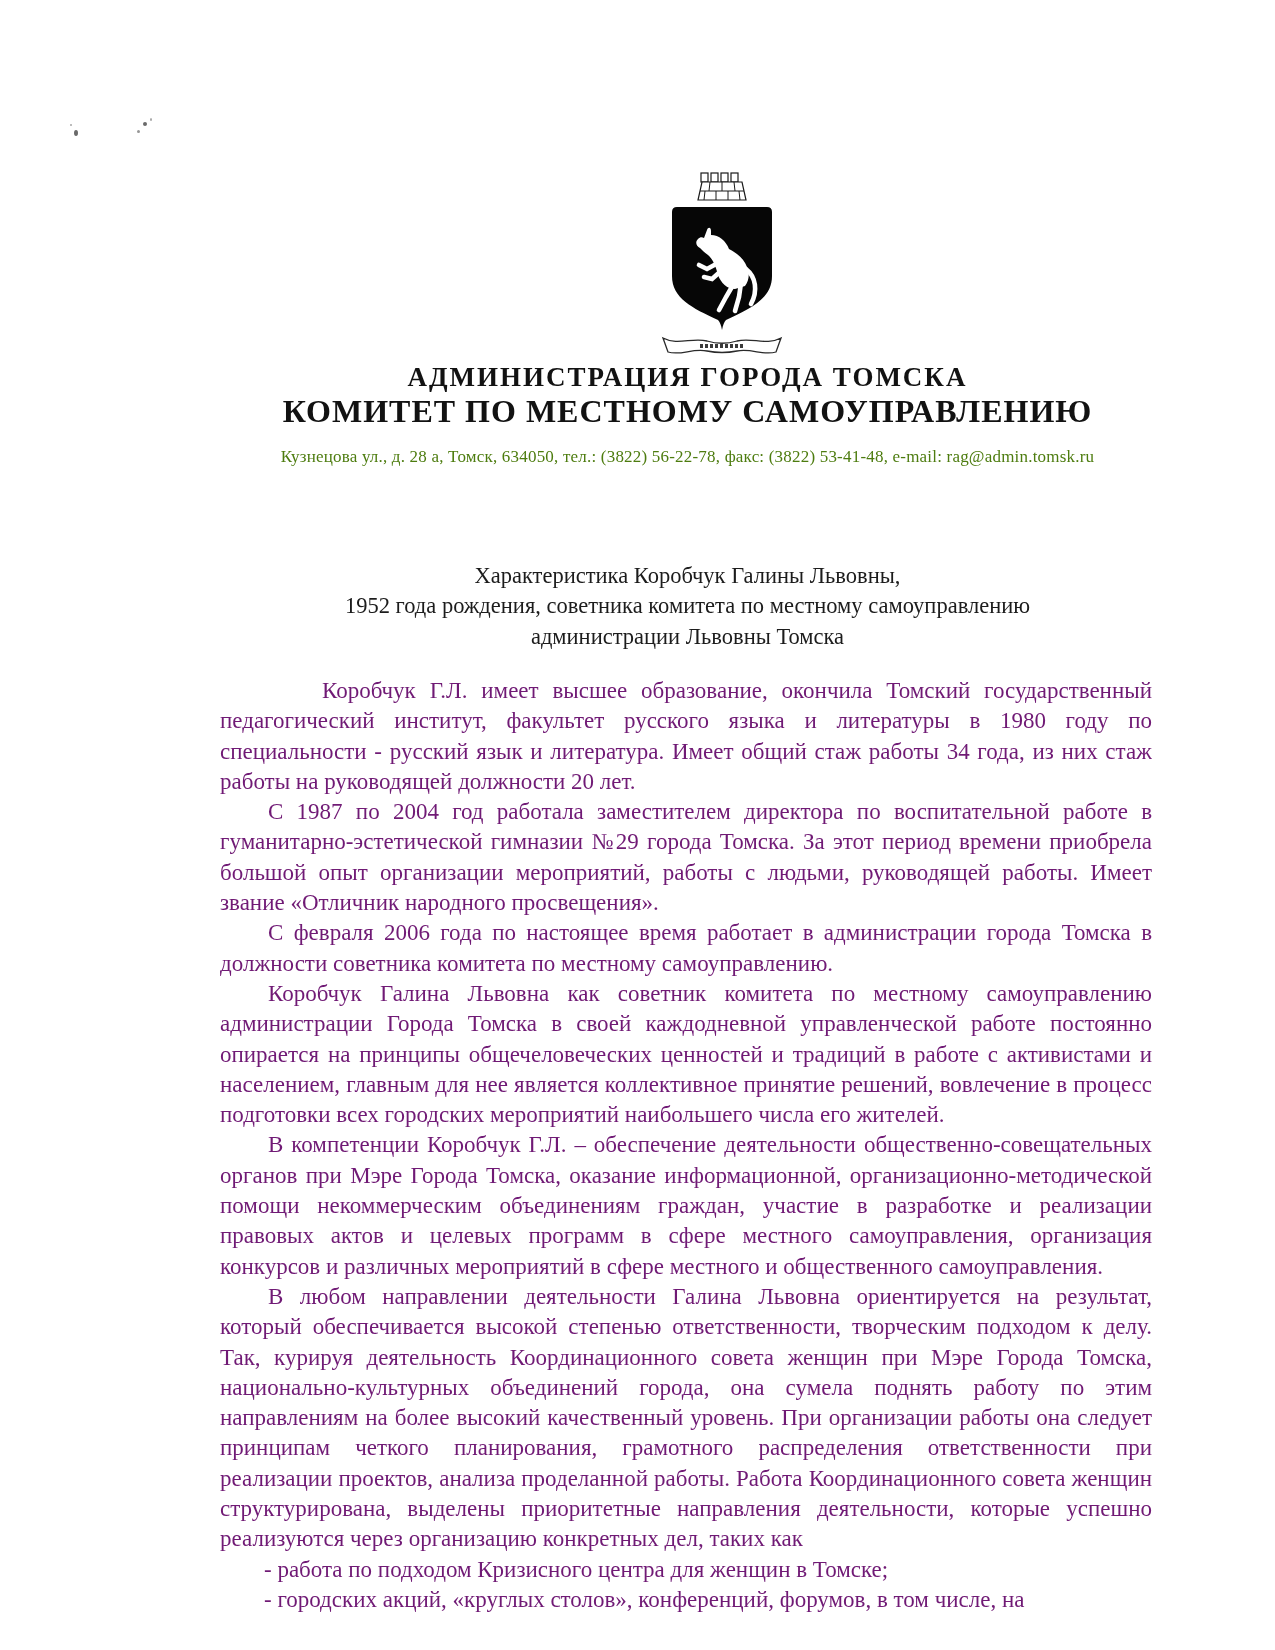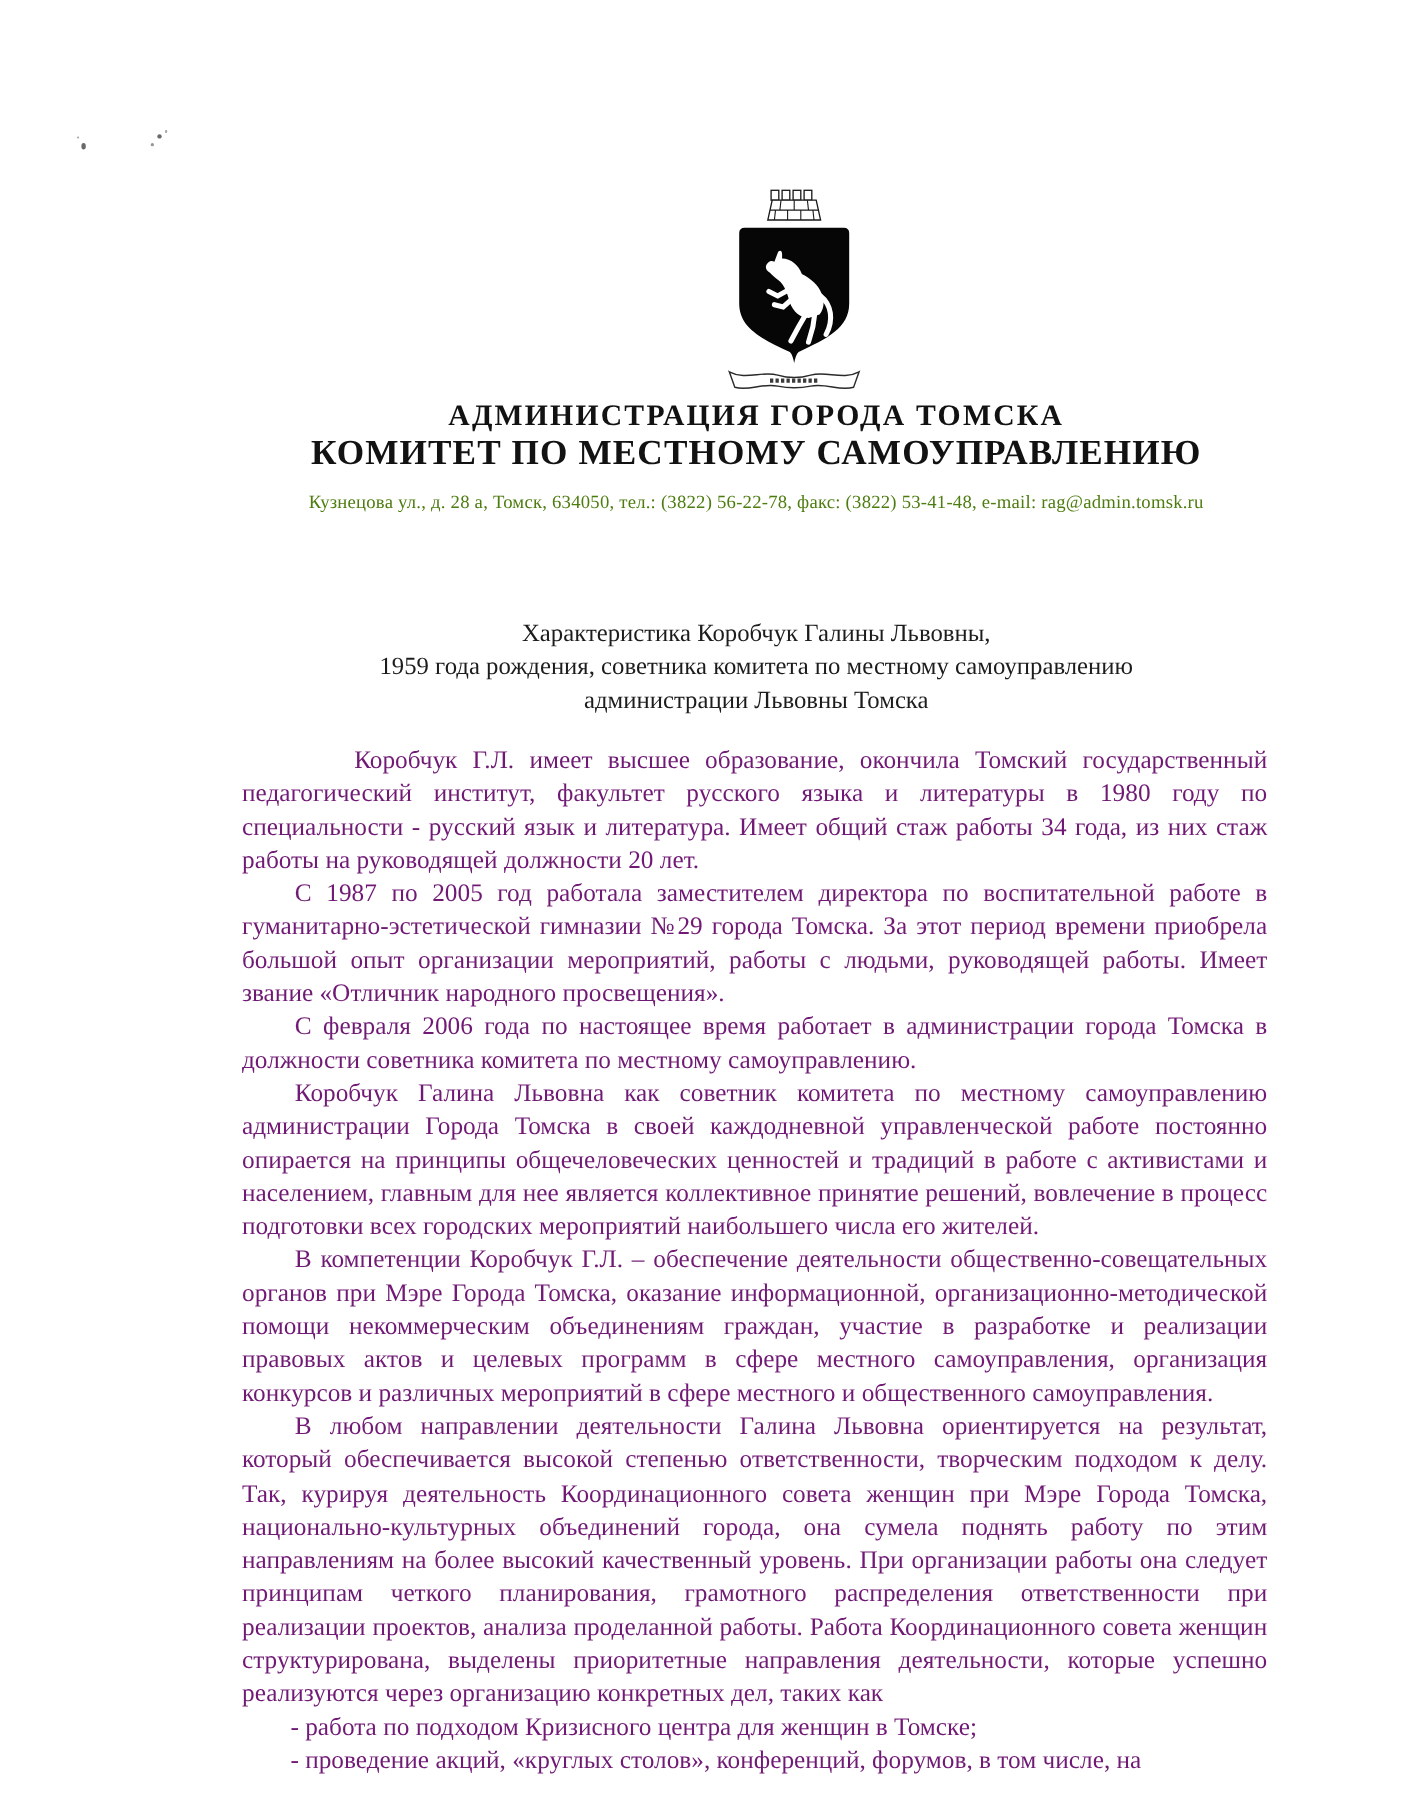--- a/index.html
+++ b/index.html
@@ -115,28 +115,28 @@
       <line x1="40" y1="13" x2="84" y2="13" stroke="#3a3a3a" stroke-width="4" stroke-dasharray="3,2"></line>
     </svg>
   </div>
 
   <div class="center-col org2">КОМИТЕТ ПО МЕСТНОМУ САМОУПРАВЛЕНИЮ</div>
   <div class="center-col org1">АДМИНИСТРАЦИЯ ГОРОДА ТОМСКА</div>
   <div class="center-col contact">Кузнецова ул., д. 28 а, Томск, 634050, тел.: (3822) 56-22-78, факс: (3822) 53-41-48, e-mail: rag@admin.tomsk.ru</div>
 
   <div class="center-col doc-title">
     <div>Характеристика Коробчук Галины Львовны,</div>
-    <div>1959 года рождения, советника комитета по местному самоуправлению</div>
+    <div>1952 года рождения, советника комитета по местному самоуправлению</div>
     <div>администрации Львовны Томска</div>
   </div>
 
   <div class="body-text">
     <p class="first">Коробчук Г.Л. имеет высшее образование, окончила Томский государственный педагогический институт, факультет русского языка и литературы в 1980 году по специальности - русский язык и литература. Имеет общий стаж работы 34 года, из них стаж работы на руководящей должности 20  лет.</p>
-    <p>С 1987 по 2005 год работала заместителем директора по воспитательной работе в гуманитарно-эстетической гимназии №29 города Томска. За этот период времени приобрела большой опыт организации мероприятий, работы с людьми, руководящей работы. Имеет звание «Отличник народного просвещения».</p>
+    <p>С 1987 по 2004 год работала заместителем директора по воспитательной работе в гуманитарно-эстетической гимназии №29 города Томска. За этот период времени приобрела большой опыт организации мероприятий, работы с людьми, руководящей работы. Имеет звание «Отличник народного просвещения».</p>
     <p>С февраля 2006 года по настоящее время работает в администрации города Томска в должности советника комитета по местному самоуправлению.</p>
     <p>Коробчук Галина Львовна как советник комитета по местному самоуправлению администрации Города Томска в своей каждодневной управленческой работе постоянно опирается на принципы общечеловеческих ценностей и традиций в работе с активистами и населением, главным для нее является коллективное принятие решений, вовлечение в процесс подготовки всех городских мероприятий  наибольшего числа его жителей.</p>
     <p>В компетенции Коробчук Г.Л. – обеспечение деятельности общественно-совещательных органов при Мэре Города Томска, оказание информационной, организационно-методической помощи некоммерческим объединениям граждан, участие в разработке и реализации правовых актов и целевых программ в сфере местного самоуправления, организация конкурсов и различных мероприятий в сфере местного и общественного самоуправления.</p>
     <p>В любом направлении деятельности Галина Львовна ориентируется на результат, который обеспечивается высокой степенью ответственности, творческим подходом к делу. Так, курируя деятельность Координационного совета женщин при Мэре Города Томска, национально-культурных объединений города, она сумела поднять работу по этим направлениям на более высокий качественный уровень. При организации работы она следует принципам четкого планирования, грамотного распределения ответственности при реализации проектов, анализа проделанной работы. Работа Координационного совета женщин структурирована, выделены приоритетные направления деятельности, которые успешно реализуются через организацию конкретных дел, таких как</p>
     <p class="bullet">- работа по подходом Кризисного центра для женщин в Томске;</p>
-    <p class="bullet">- проведение акций, «круглых столов», конференций, форумов, в том числе, на</p>
+    <p class="bullet">- городских акций, «круглых столов», конференций, форумов, в том числе, на</p>
   </div>
 
 </div>
 
 </body></html>

